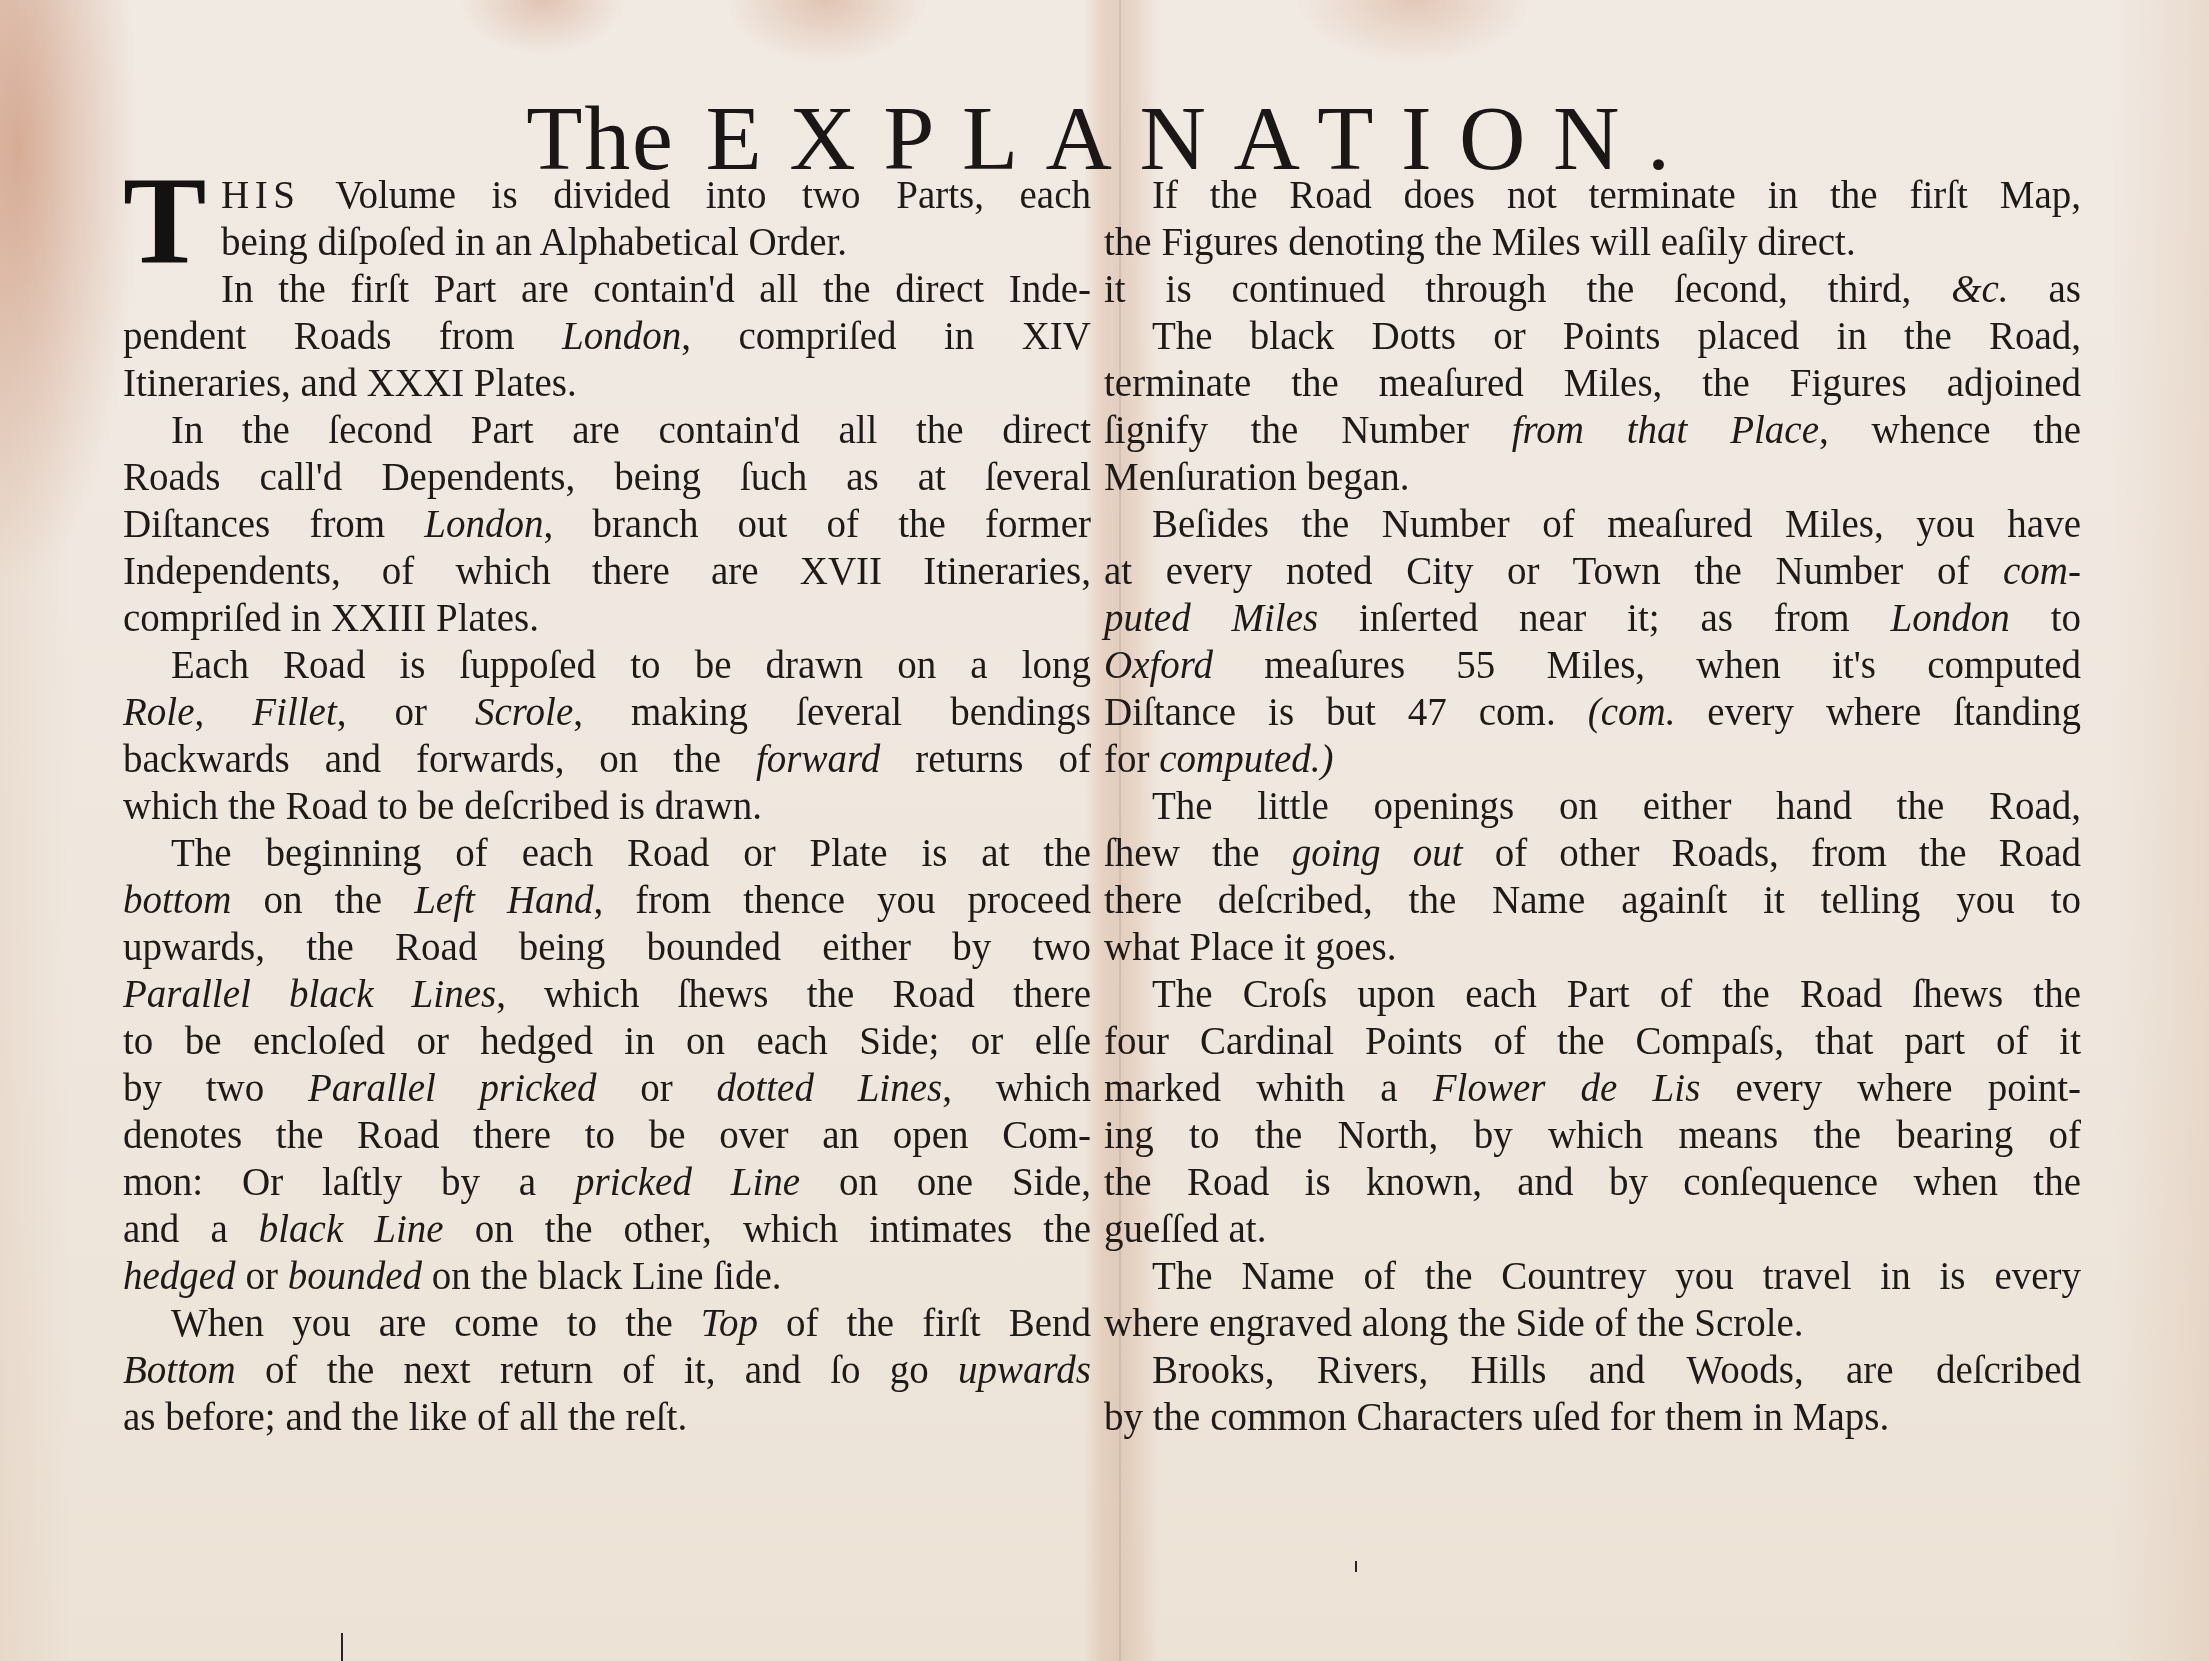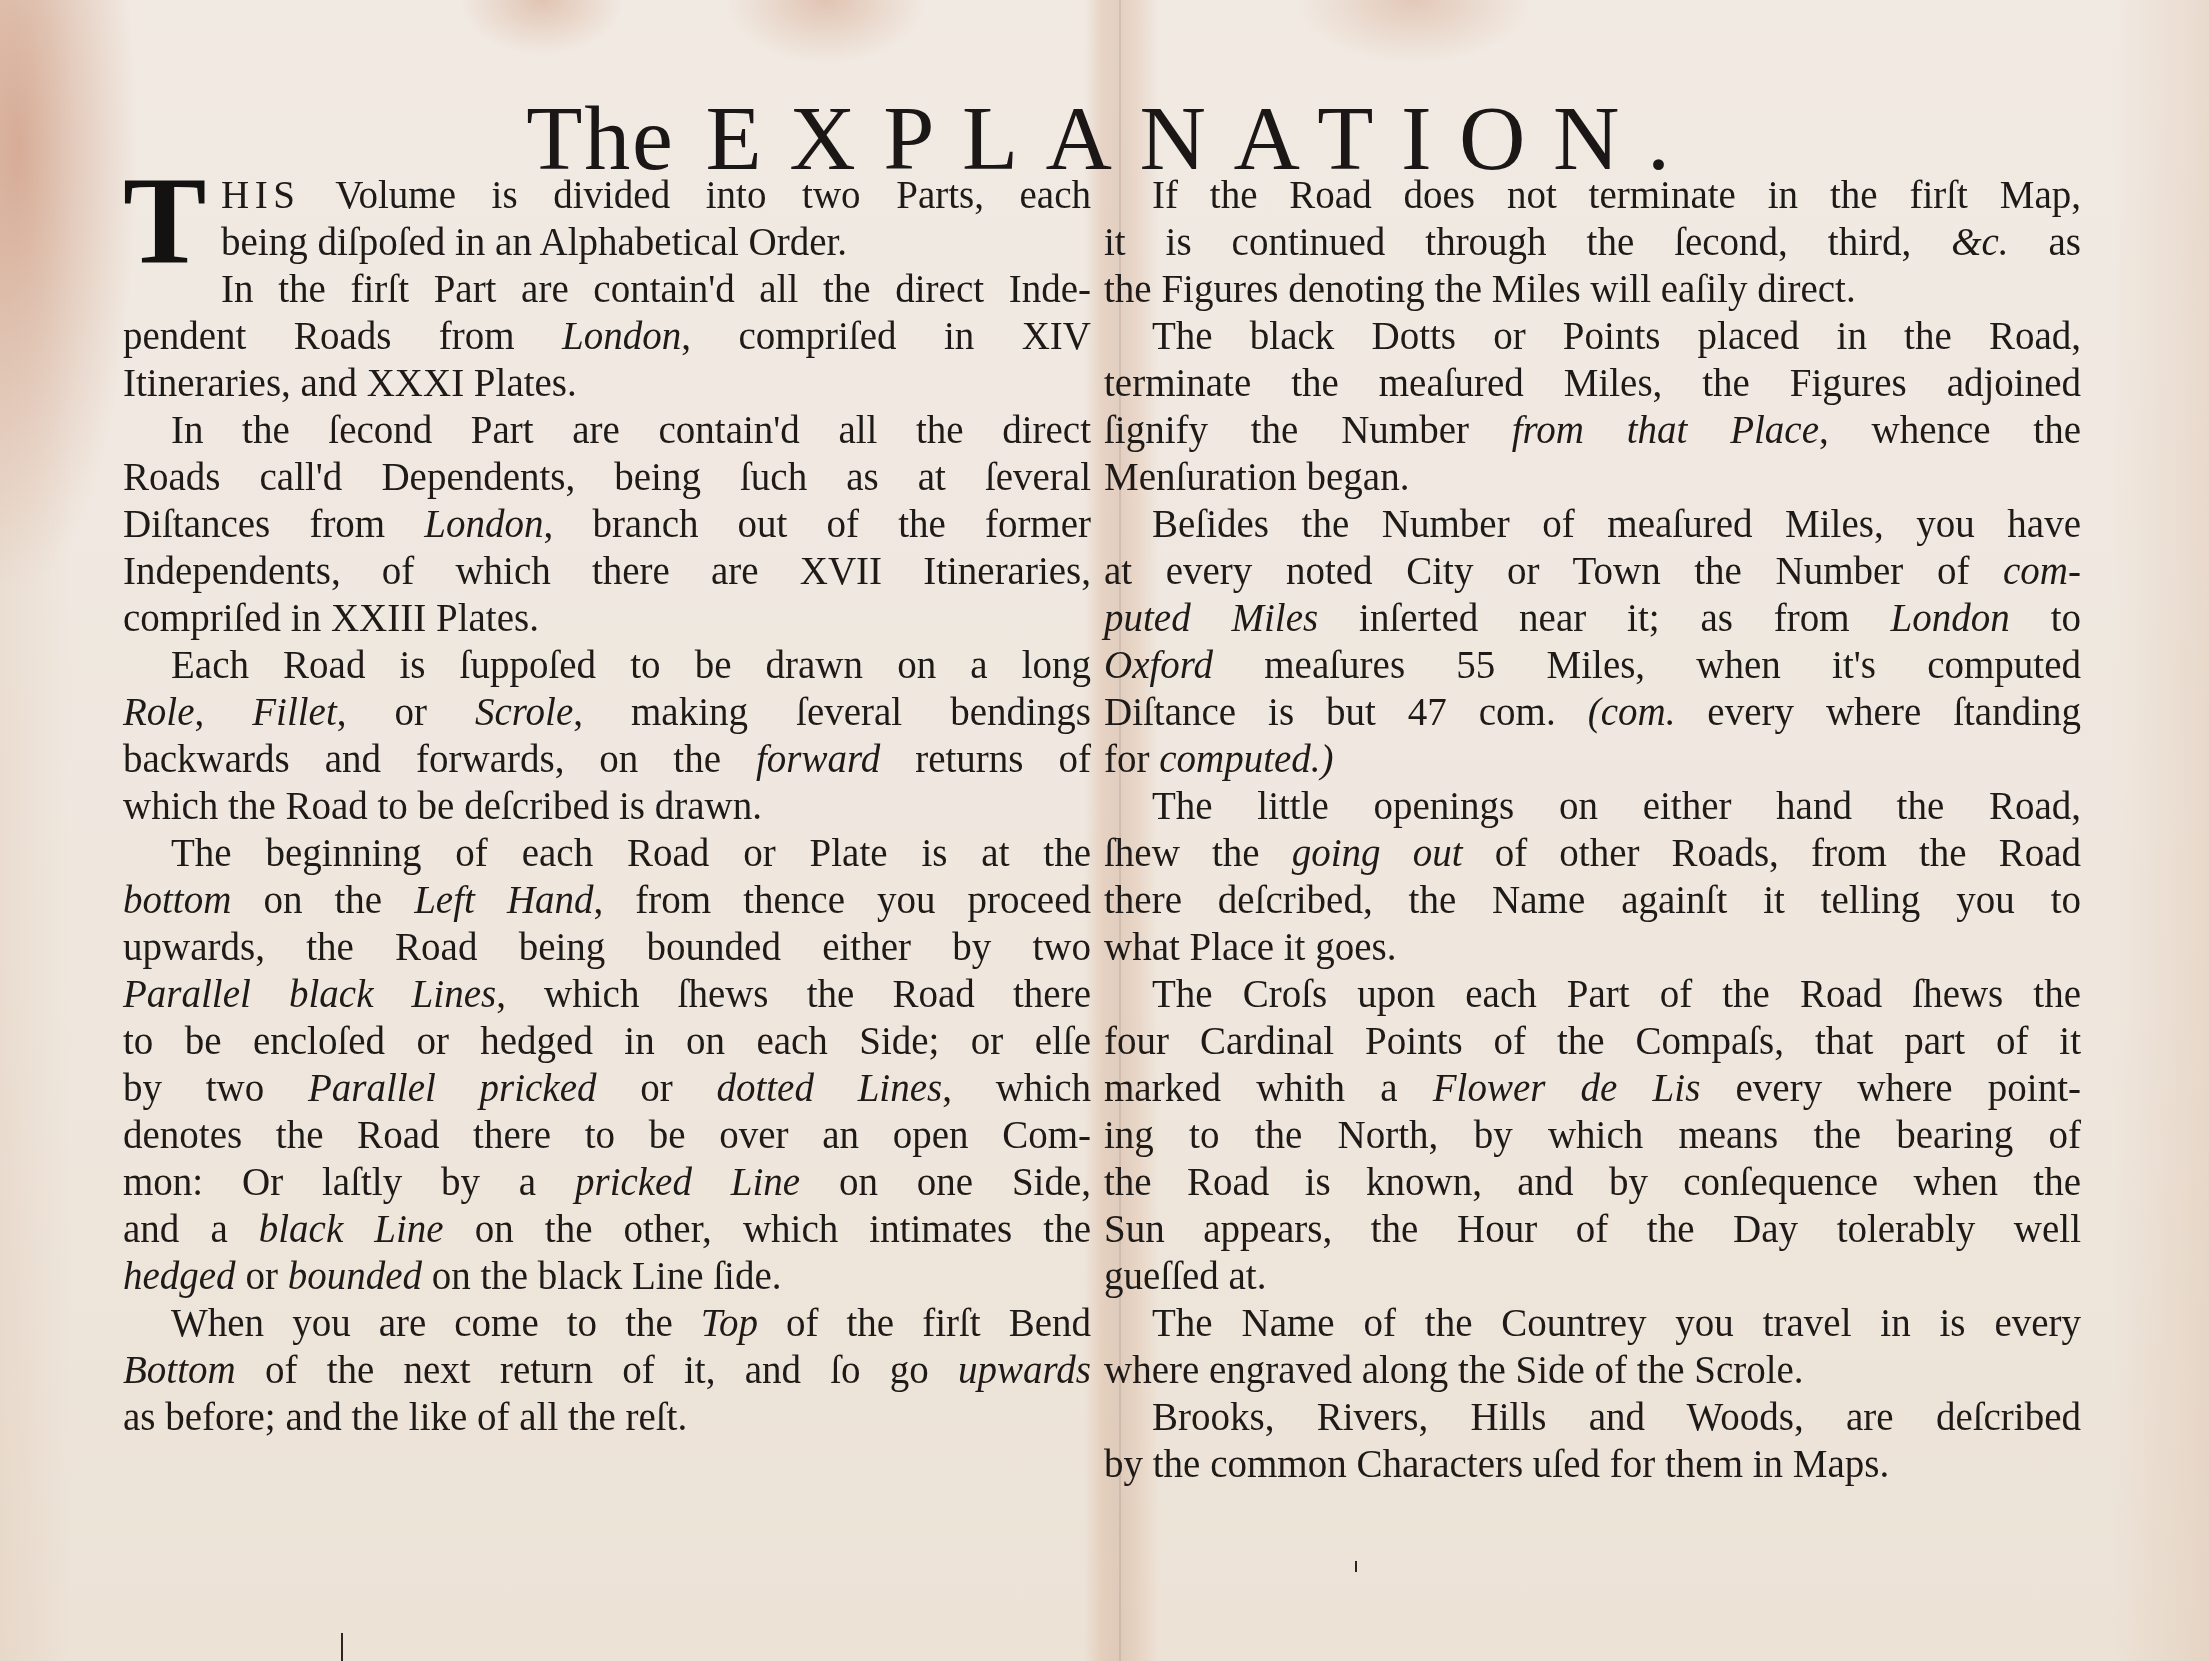--- a/index.html
+++ b/index.html
@@ -103,22 +103,22 @@
       </div>
       <div class="para">
         <span class="line indent"><span>When you are come to the </span><em>Top</em><span> of the firſt Bend</span></span>
         <span class="line"><em>Bottom</em><span> of the next return of it, and ſo go </span><em>upwards</em></span>
         <span class="line last"><span>as before; and the like of all the reſt.</span></span>
       </div>
     </div>
   <div class="col right" id="col-right">
       <div class="para">
         <span class="line indent"><span>If the Road does not terminate in the firſt Map,</span></span>
+        <span class="line last"><span>the Figures denoting the Miles will eaſily direct.</span></span>
         <span class="line"><span>it is continued through the ſecond, third, </span><em>&amp;c.</em><span> as</span></span>
-        <span class="line last"><span>the Figures denoting the Miles will eaſily direct.</span></span>
       </div>
       <div class="para">
         <span class="line indent"><span>The black Dotts or Points placed in the Road,</span></span>
         <span class="line"><span>terminate the meaſured Miles, the Figures adjoined</span></span>
         <span class="line"><span>ſignify the Number </span><em>from that Place</em><span>, whence the</span></span>
         <span class="line last"><span>Menſuration began.</span></span>
       </div>
       <div class="para">
         <span class="line indent"><span>Beſides the Number of meaſured Miles, you have</span></span>
         <span class="line"><span>at every noted City or Town the Number of </span><em>com-</em></span>
@@ -132,21 +132,20 @@
         <span class="line"><span>ſhew the </span><em>going out</em><span> of other Roads, from the Road</span></span>
         <span class="line"><span>there deſcribed, the Name againſt it telling you to</span></span>
         <span class="line last"><span>what Place it goes.</span></span>
       </div>
       <div class="para">
         <span class="line indent"><span>The Croſs upon each Part of the Road ſhews the</span></span>
         <span class="line"><span>four Cardinal Points of the Compaſs, that part of it</span></span>
         <span class="line"><span>marked whith a </span><em>Flower de Lis</em><span> every where point-</span></span>
         <span class="line"><span>ing to the North, by which means the bearing of</span></span>
         <span class="line"><span>the Road is known, and by conſequence when the</span></span>
-        <span class="line"><span>Sun appears, the Hour of the Day tolerably well</span></span>
         <span class="line last"><span>gueſſed at.</span></span>
       </div>
       <div class="para">
         <span class="line indent"><span>The Name of the Countrey you travel in is every</span></span>
         <span class="line last"><span>where engraved along the Side of the Scrole.</span></span>
       </div>
       <div class="para">
         <span class="line indent"><span>Brooks, Rivers, Hills and Woods, are deſcribed</span></span>
         <span class="line last"><span>by the common Characters uſed for them in Maps.</span></span>
       </div>

